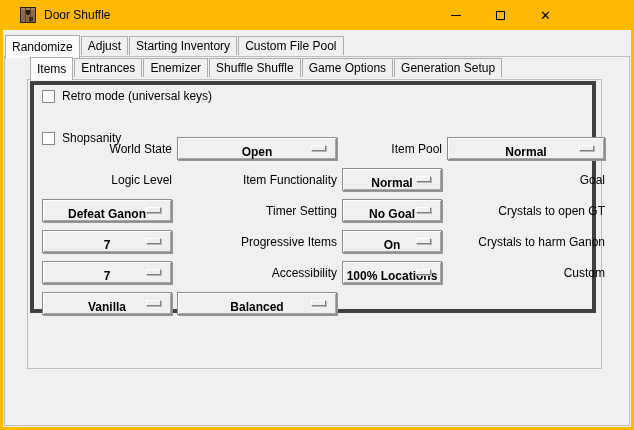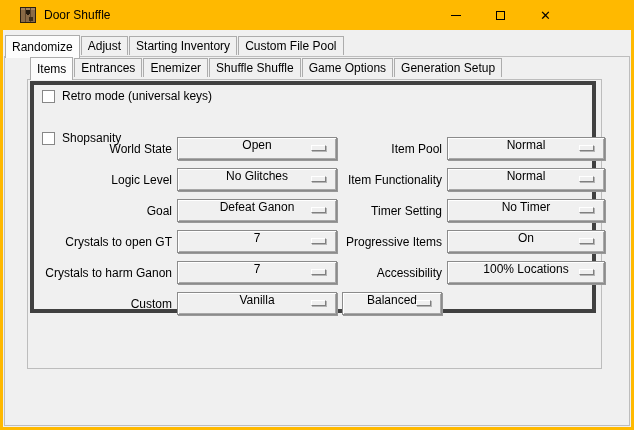--- a/index.html
+++ b/index.html
@@ -37,21 +37,21 @@
   
   .cb-row { position:absolute; left:8px; display:flex; align-items:center; gap:7px; cursor:pointer; }
   .cb-box { width:13px; height:13px; box-sizing:border-box; background:#fff; border:1px solid #878787; }
   
   #options { position:absolute; left:1px; top:52px; display:grid;
     grid-template-columns:130px 160px 100px 158px; column-gap:5px; row-gap:8px; align-items:center;margin-left:7px; }
   .opt-label { text-align:right; white-space:nowrap; }
   .opt-btn { position:relative; box-sizing:border-box; height:23px; background:#f0f0f0;
     border:1px solid #8b8b8b; cursor:pointer;
     box-shadow:1px 1px 0 #989898, inset 1px 1px 0 #ffffff, inset -1px -1px 0 #a8a8a8;
-    display:flex; align-items:flex-start; justify-content:center; }
+    display:flex; align-items:flex-end; justify-content:center;font-weight:bold; }
   .ind { position:absolute; right:10px; top:50%; margin-top:-4px; width:15px; height:6px;
     box-sizing:border-box; background:#efefef; border:1px solid;
     border-color:#ffffff #7f7f7f #7f7f7f #ffffff; box-shadow:1px 1px 0 #b5b5b5; }
   
   .flabel { position:absolute; height:22px; line-height:22px; white-space:nowrap; }
   .entry { position:absolute; box-sizing:border-box; background:#fff; border:1px solid #848484; }
   .entry input { width:100%; height:100%; border:none; outline:none; background:transparent;
     font-family:"Liberation Sans",sans-serif; font-size:12px; padding:0 0 0 3px; box-sizing:border-box; }
   .spin { position:absolute; box-sizing:border-box; background:#fff; border:1px solid #848484; display:flex; }
   .spin input { flex:1 1 auto; min-width:0; border:none; outline:none; background:transparent;
@@ -136,38 +136,34 @@
           <span>Open</span>
           <span class="ind"></span>
         </div>
         <span class="opt-label">Item Pool</span>
         <div class="opt-btn">
           <span>Normal</span>
           <span class="ind"></span>
         </div>
 
         <span class="opt-label">Logic Level</span>
-        <div class="opt-btn">
-          <span>No Glitches</span>
-          <span class="ind"></span>
-        </div>
         <span class="opt-label">Item Functionality</span>
         <div class="opt-btn">
           <span>Normal</span>
           <span class="ind"></span>
         </div>
 
         <span class="opt-label">Goal</span>
         <div class="opt-btn">
           <span>Defeat Ganon</span>
           <span class="ind"></span>
         </div>
         <span class="opt-label">Timer Setting</span>
         <div class="opt-btn">
-          <span>No Timer</span>
+          <span>No Goal</span>
           <span class="ind"></span>
         </div>
 
         <span class="opt-label">Crystals to open GT</span>
         <div class="opt-btn">
           <span>7</span>
           <span class="ind"></span>
         </div>
         <span class="opt-label">Progressive Items</span>
         <div class="opt-btn">

